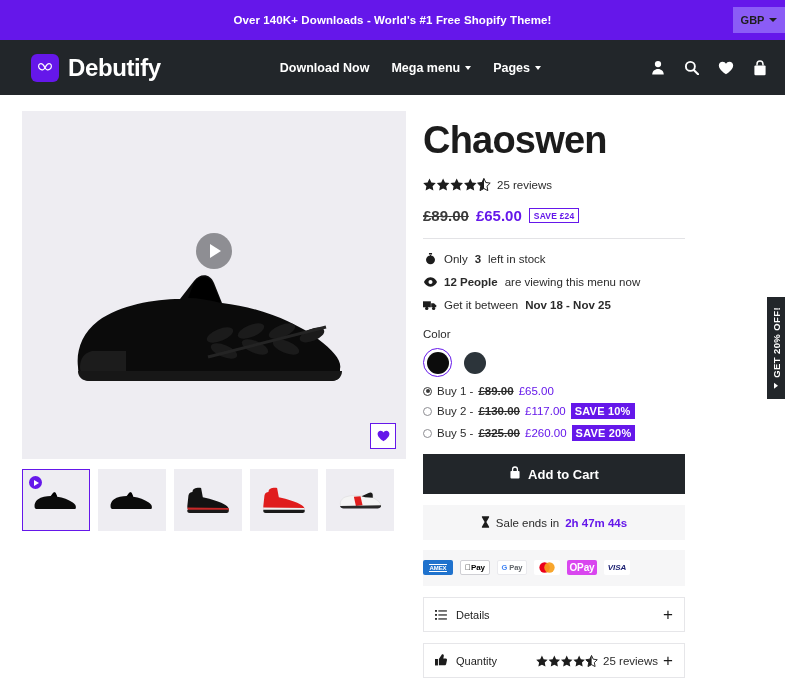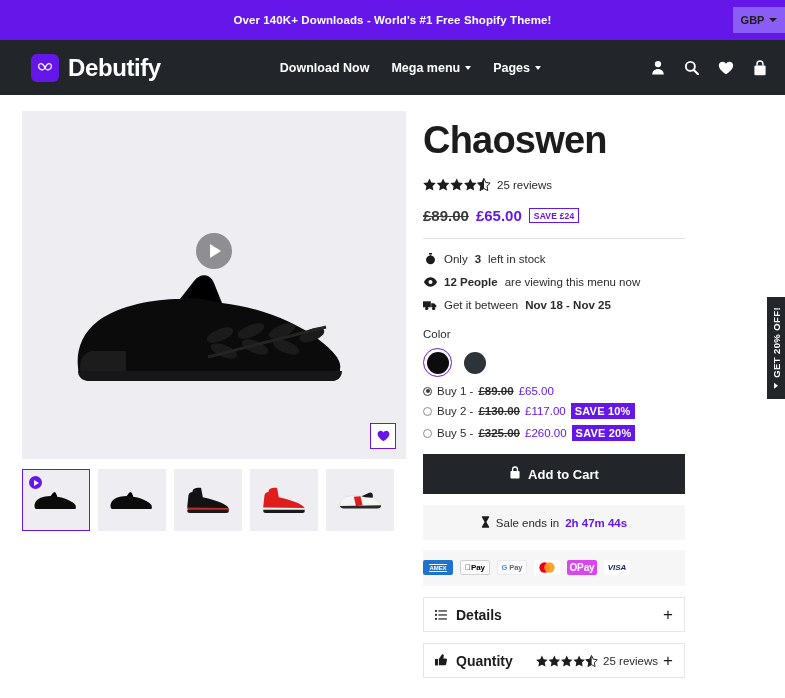--- a/index.html
+++ b/index.html
@@ -150,21 +150,21 @@
   .trust { margin-top:10px; background:#f6f6f7; padding:10px 0 11px; text-align:center; }
   .pay-row { display:flex; align-items:center; justify-content:flex-start; gap:7px; }
   .pay { height:15px; border-radius:2px; display:flex; align-items:center; justify-content:center;
          font-size:7px; font-weight:800; letter-spacing:-0.1px; }
   .trust-text { font-size:11.5px; color:#2b2b2b; margin-top:9px; }
 
   .acc {
     margin-top:11px; border:1px solid #e6e6e9; height:35px;
     display:flex; align-items:center; padding:0 11px; cursor:pointer;
   }
-  .acc-label { font-size:14px; font-weight:700; color:#1c1c1c; margin-left:9px; }
+  .acc-label { font-size:11px; font-weight:400; color:#1c1c1c; margin-left:9px; }
   .acc-right { margin-left:auto; display:flex; align-items:center; gap:5px; }
   .plus { font-size:17px; color:#1c1c1c; line-height:1; font-weight:400; }
 
   
   .side-tab {
     position:absolute; right:0; top:297px; width:18px; height:102px;
     background:#22262a; color:#fff;
     display:flex; align-items:center; justify-content:center; cursor:pointer;
   }
   .side-tab-inner {

